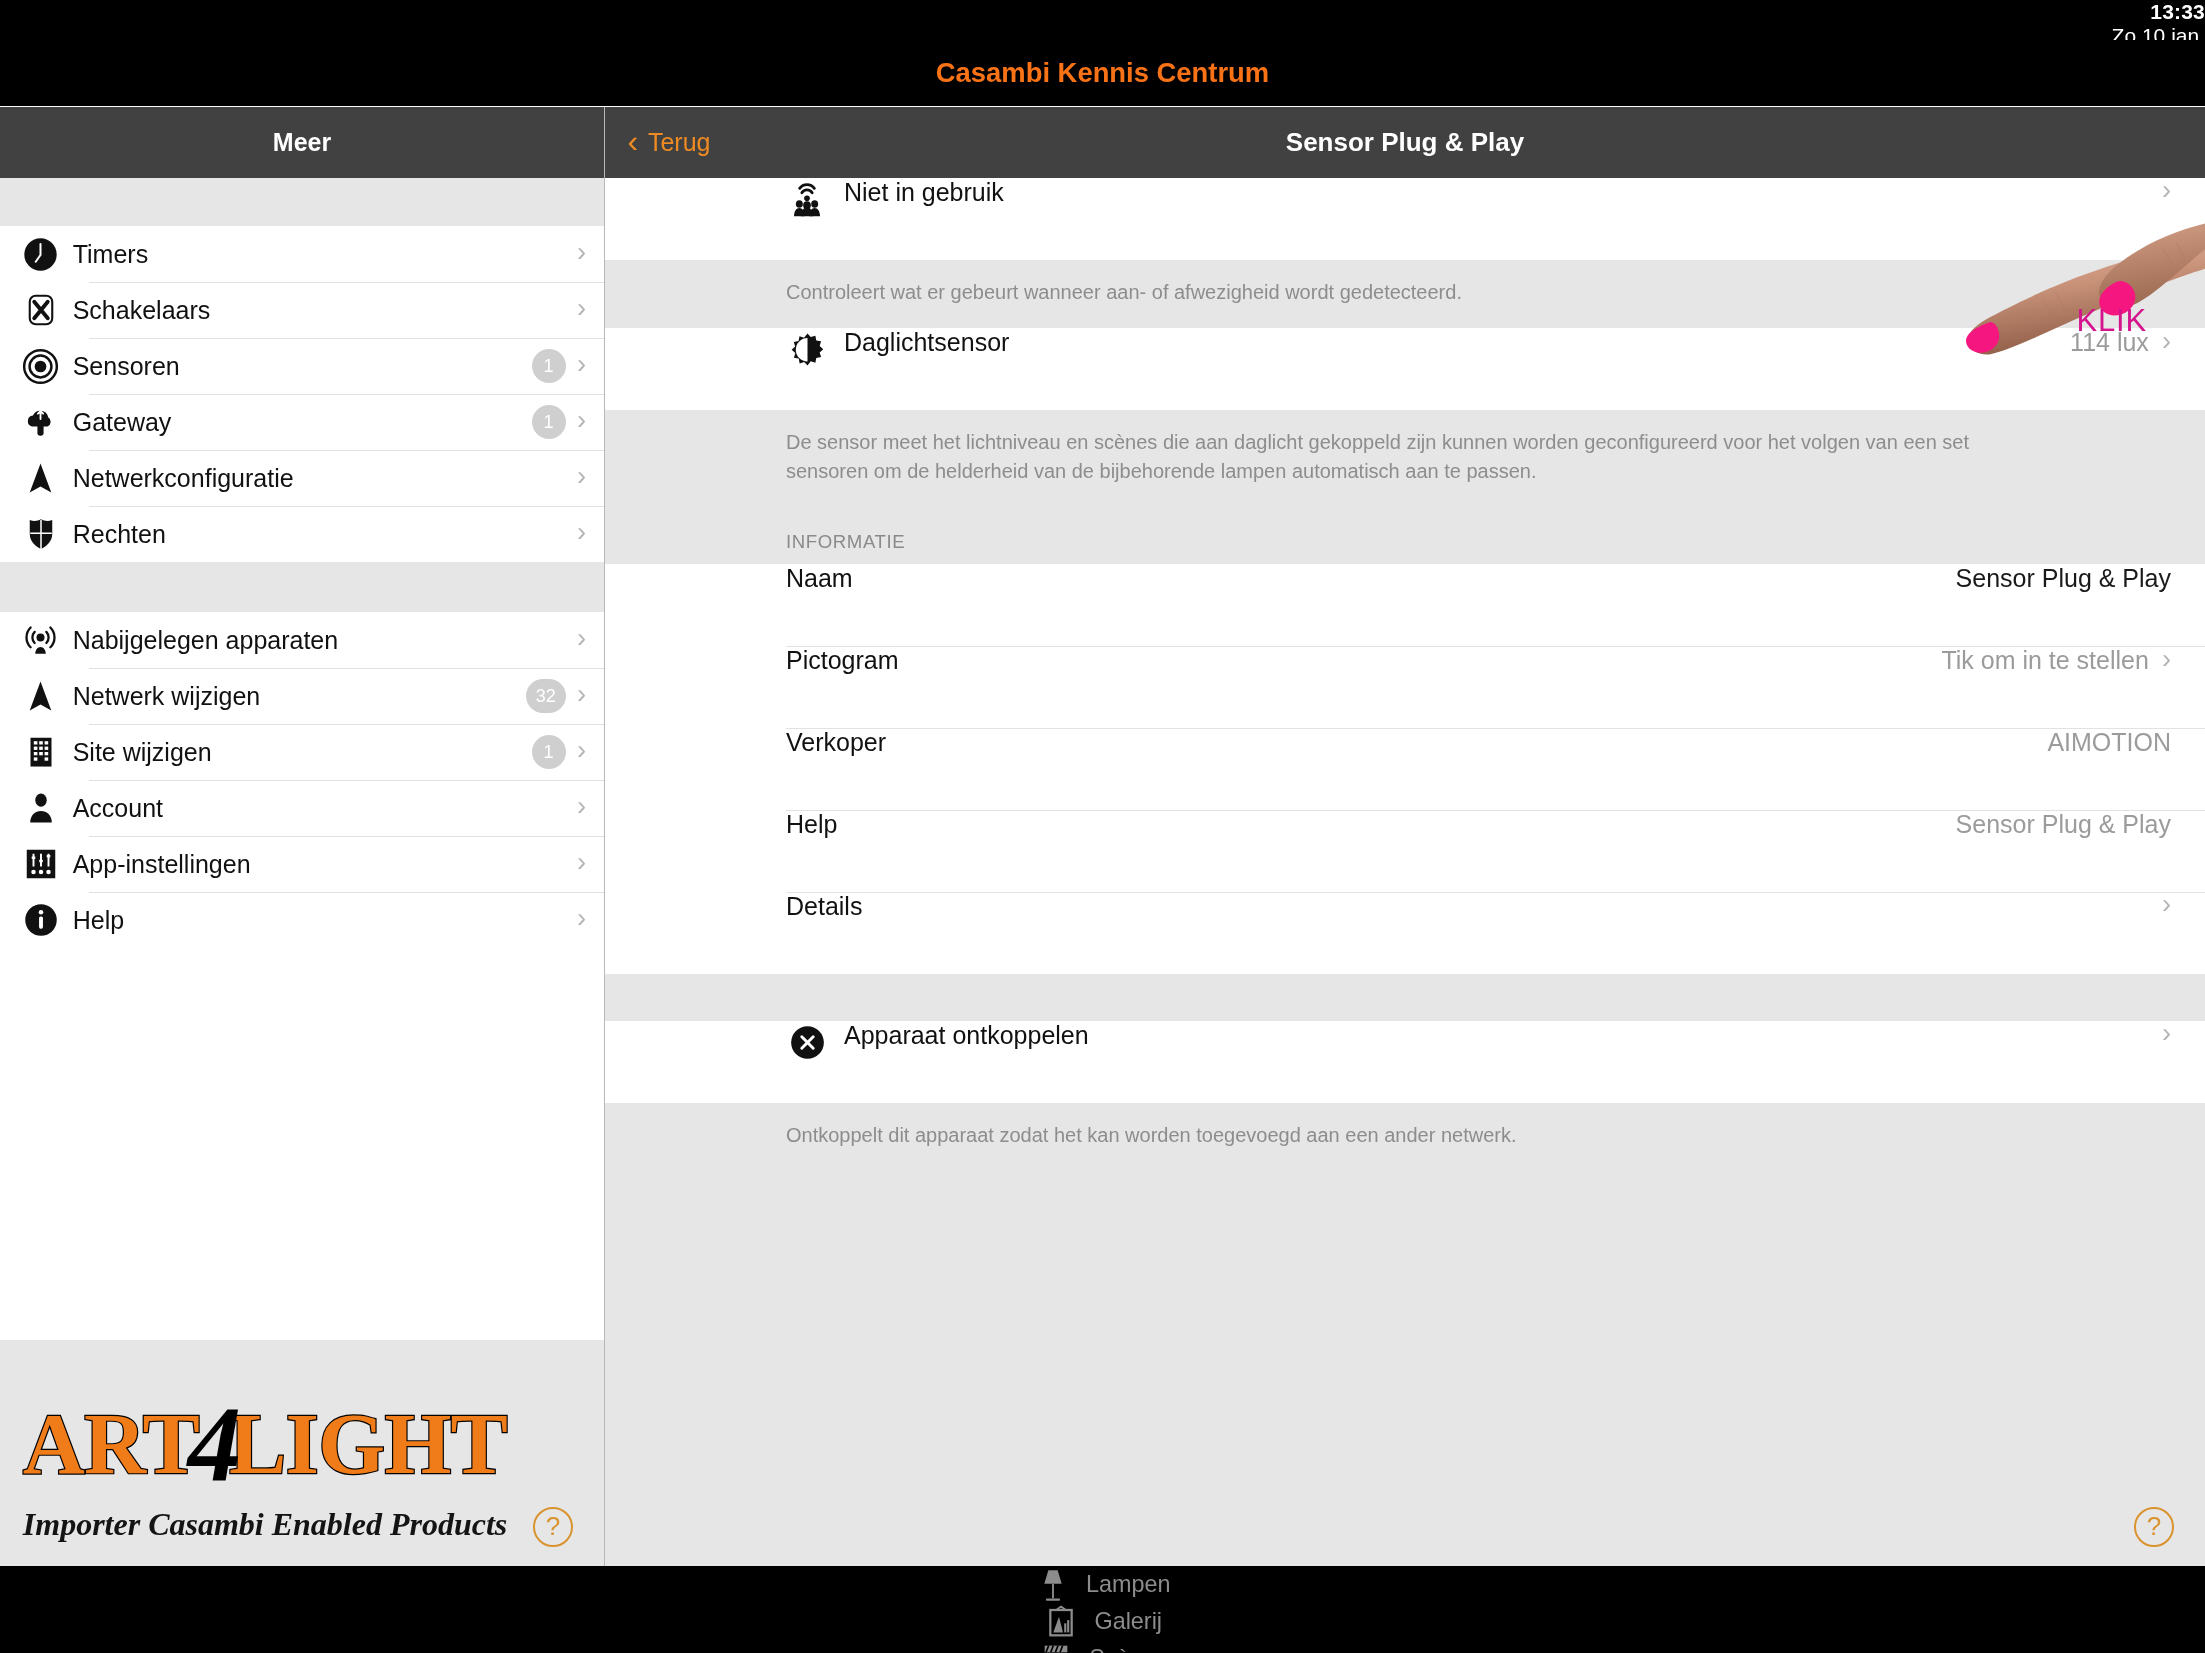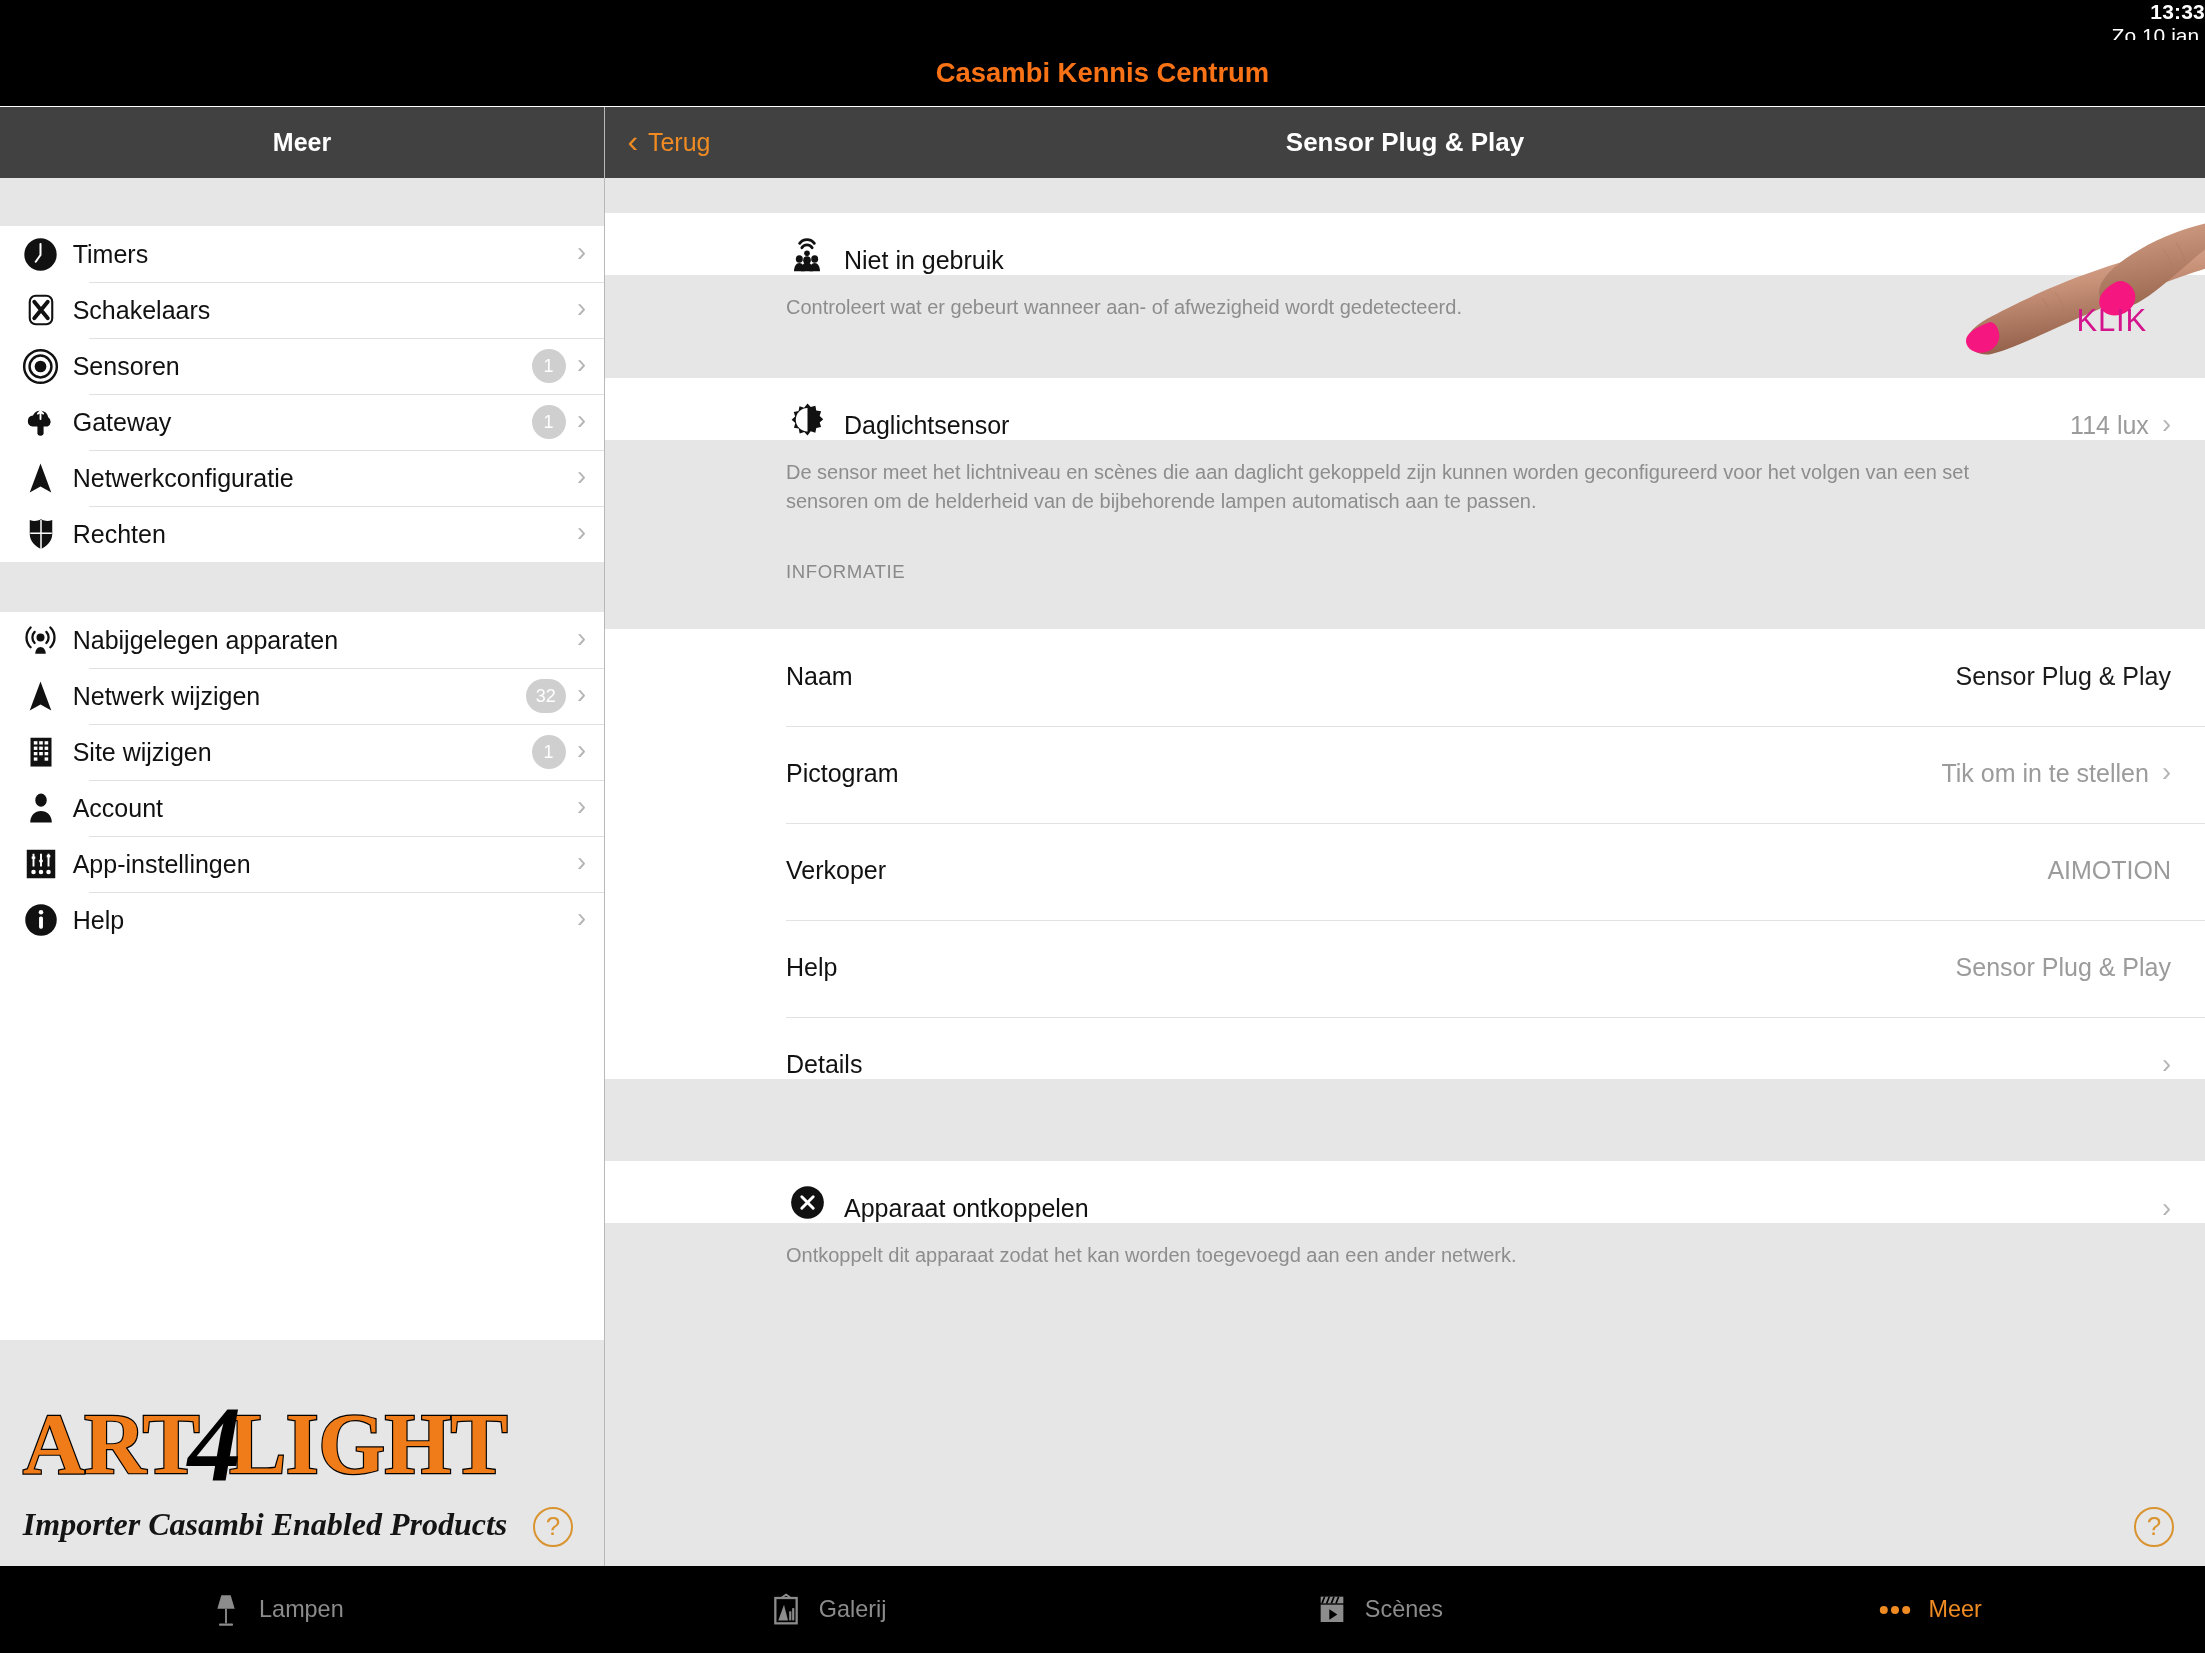--- a/index.html
+++ b/index.html
@@ -110,24 +110,23 @@
   }
 
   
   .sec-head {
     background: #e6e6e6; padding: 29px 0 11.3px 181px;
     font-size: 18.6px; color: #8a8a8a; letter-spacing: 0.6px;
   }
   .sec-head.tight { padding-top: 24px; }
   .card { background: #fff; }
   .r-row {
-    display: flex; align-items: flex-end; height: 62px;
+    display: flex; align-items: flex-start; height: 82px;
     padding: 0 34px 0 181px; background: #fff; position: relative;
     cursor: pointer;
-    margin-top: 35px;
   }
   .r-row.sep::before {
     content: ""; position: absolute; left: 181px; right: 0; top: 0;
     height: 0.8px; background: #e2e2e2;
   }
   .r-icon {
     width: 42px; min-width: 42px; height: 42px; margin-right: 16px;
     display: flex; align-items: center; justify-content: center;
   }
   .r-label { font-size: 25px; color: #111; }
@@ -145,21 +144,21 @@
     position: absolute; right: 31px; bottom: 19.4px;
     width: 40px; height: 40px; border-radius: 50%;
     border: 2.4px solid #d9932f; color: #d9932f;
     display: flex; align-items: center; justify-content: center;
     font-size: 26px; font-weight: 400; cursor: pointer; background: transparent;
   }
 
   
   .tabbar {
     position: absolute; bottom: 0; left: 0; width: 2205px; height: 87px;
-    background: #000; display: flex;
+    background: #000; display: flex; flex-direction: column;
   }
   .tab {
     flex: 1; display: flex; align-items: center; justify-content: center;
     gap: 14.5px; cursor: pointer;
   }
   .tab-label { font-size: 23.4px; color: #8c8c8c; }
   .tab.active .tab-label { color: #ef8b22; }
   .tab-icon { width: 37px; height: 37px; display: flex; align-items: center; justify-content: center; }
 
   

